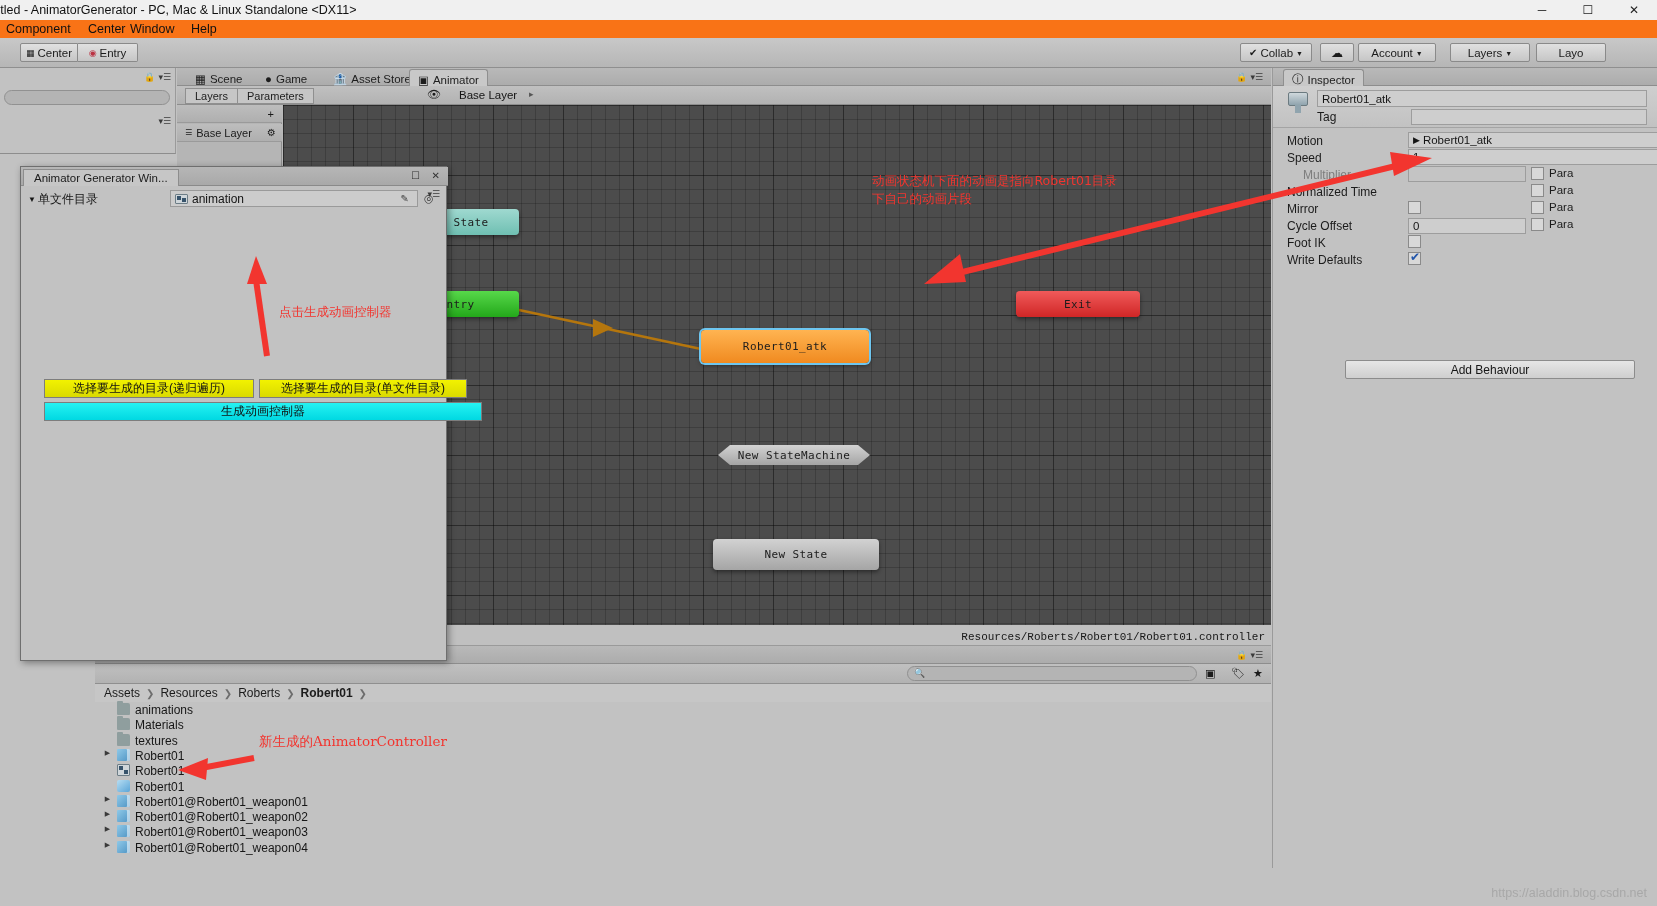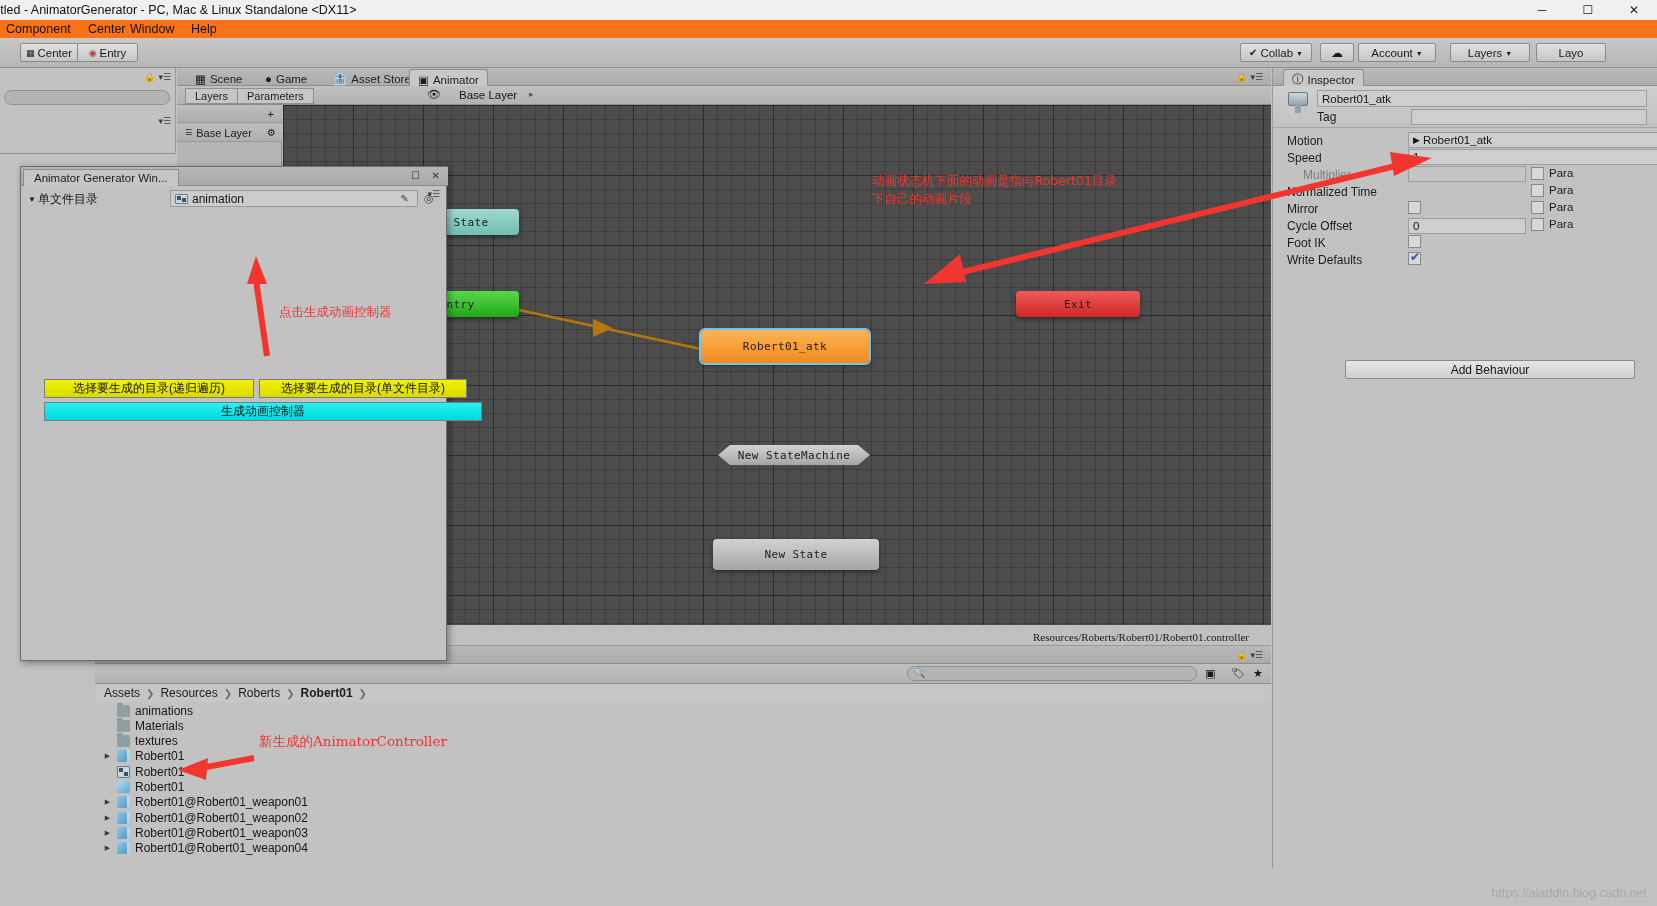--- a/index.html
+++ b/index.html
@@ -74,22 +74,22 @@
           letter-spacing:.4px; color:#1c1c1c; border-radius:4px;
           box-shadow:0 2px 4px rgba(0,0,0,.45); }
   .n-any  { background:linear-gradient(#9fd9d0,#6fbfb2); }
   .n-entry{ background:linear-gradient(#57d84a,#23a81a); }
   .n-exit { background:linear-gradient(#f05a5a,#d02626); }
   .n-sel  { background:linear-gradient(#ffb451,#f08a20); box-shadow:0 0 0 2px #6ec6f0,0 2px 5px rgba(0,0,0,.5); }
   .n-plain{ background:linear-gradient(#d2d2d2,#a5a5a5); }
   .n-sm   { background:linear-gradient(#d2d2d2,#a5a5a5);
             clip-path:polygon(12px 0,calc(100% - 12px) 0,100% 50%,calc(100% - 12px) 100%,12px 100%,0 50%);
             border-radius:0; }
-  #statuspath { position:absolute; right:22px; bottom:2px;
-                font-family:Liberation Serif, serif; font-size:11px; color:#161616; }
+  #statuspath { position:absolute; right:6px; bottom:2px;
+                font-family:Liberation Mono, monospace; font-size:11px; color:#161616; }
   #anim-status { position:absolute; left:106px; bottom:0; width:988px; height:20px; background:#c0c0c0; }
   #livelink { position:absolute; right:3px; top:20px; height:15px; padding:0 5px; font-size:10.5px;
               color:#1b1b1b; background:#c4c4c4; border:1px solid #8f8f8f;
               display:flex; align-items:center; }
 
   
   #inspector { left:1272px; top:68px; width:385px; height:800px; background:#c2c2c2;
                border-left:1px solid #9a9a9a; }
   #insp-head { position:absolute; left:0; top:18px; width:385px; height:42px;
                background:linear-gradient(#cfcfcf,#c2c2c2); border-bottom:1px solid #a4a4a4; }
@@ -135,21 +135,21 @@
              border-top:1px solid #9a9a9a; }
   #proj-toolbar { position:absolute; left:0; top:18px; width:1176px; height:20px;
                   background:linear-gradient(#c0c0c0,#b2b2b2); border-bottom:1px solid #8f8f8f; }
   #proj-search { position:absolute; left:812px; top:2px; width:290px; height:15px; background:#b4b4b4;
                  border:1px solid #909090; border-radius:8px; }
   #crumbs { position:absolute; left:0; top:38px; width:1176px; height:18px; background:#c6c6c6;
             display:flex; align-items:center; gap:6px; padding-left:9px; font-size:12px; color:#1b1b1b; }
   #crumbs .sep { color:#6d6d6d; font-size:10px; }
   #crumbs .cur { font-weight:bold; }
   #filelist { position:absolute; left:0; top:56px; width:1176px; height:205px; background:#c2c2c2; }
-  .frow { position:absolute; left:0; width:1176px; height:15px; display:flex; align-items:center;
+  .frow { position:absolute; left:0; width:1176px; height:15px; display:flex; align-items:flex-start;
           gap:5px; font-size:12px; color:#161616; }
   .tri { width:9px; text-align:center; font-size:7px; color:#3a3a3a; }
   .tri.none { color:transparent; }
   .ico { width:13px; height:12px; position:relative; flex:0 0 13px; }
   .ico-folder { background:#8f9e9e; border-radius:1px 2px 1px 1px; }
   .ico-folder::before { content:""; position:absolute; left:0; top:-2px; width:6px; height:3px;
                         background:#8f9e9e; border-radius:1px 1px 0 0; }
   .ico-model { background:linear-gradient(135deg,#8fc9e8,#4f94c4); border-radius:1px;
                box-shadow:inset -3px 0 0 rgba(255,255,255,.55); }
   .ico-prefab { background:linear-gradient(140deg,#b6ddf2,#5aa5d8); border-radius:2px; }

